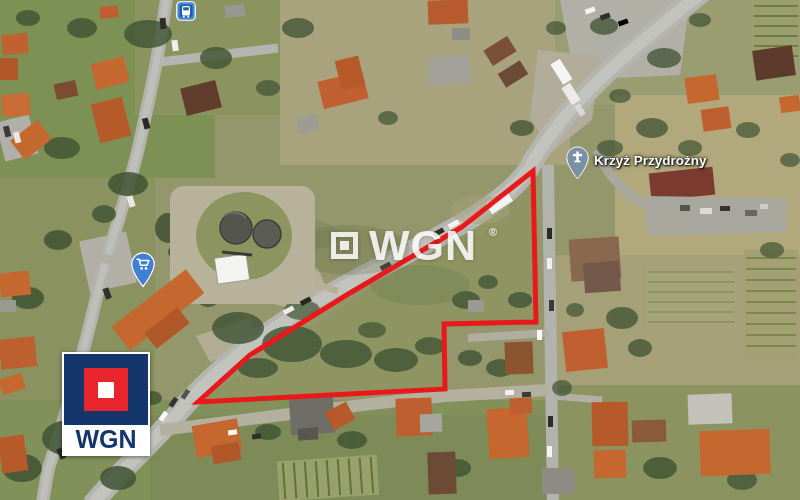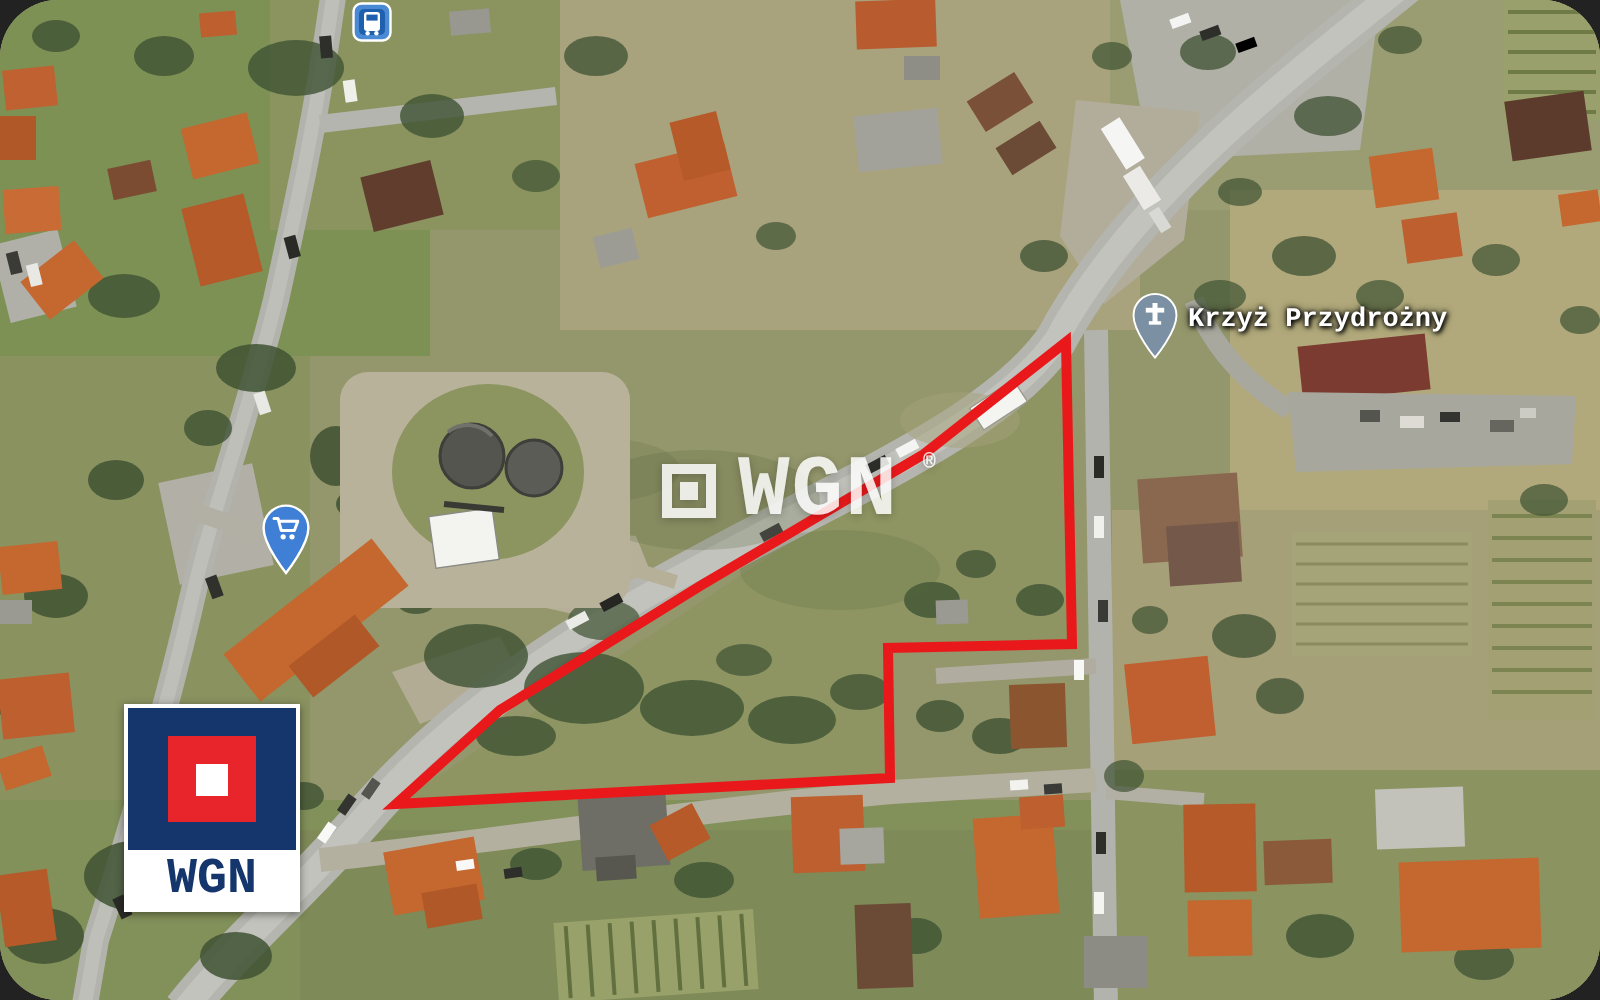--- a/index.html
+++ b/index.html
@@ -1,20 +1,19 @@
 <!DOCTYPE html>
 <html><head>
 <meta charset="utf-8">
 <style>
   html,body{margin:0;padding:0;background:#222;}
   .stage{
     position:relative;width:800px;height:500px;overflow:hidden;
-    font-family:Liberation Mono, monospace;
+    font-family:Liberation Sans, sans-serif;
     background:#94966b;
-    border-radius:29px;
   }
   .stage svg.map{position:absolute;left:0;top:0;display:block;}
 
   
   .watermark{
     position:absolute;left:331px;top:224px;
     display:flex;align-items:center;gap:11px;
     opacity:.84;pointer-events:none;
     filter:drop-shadow(0 1px 2px rgba(0,0,0,.25));
   }

